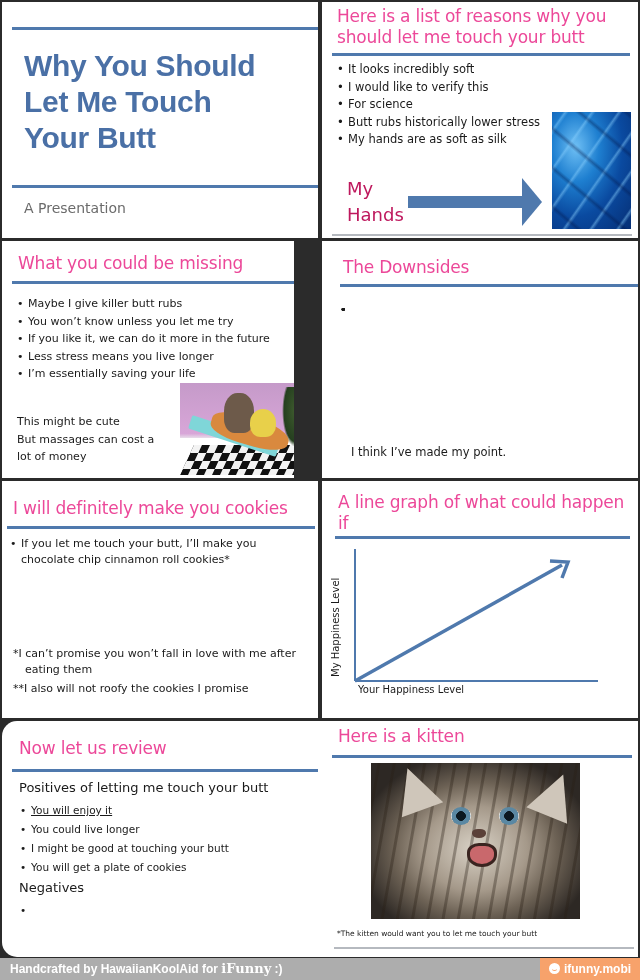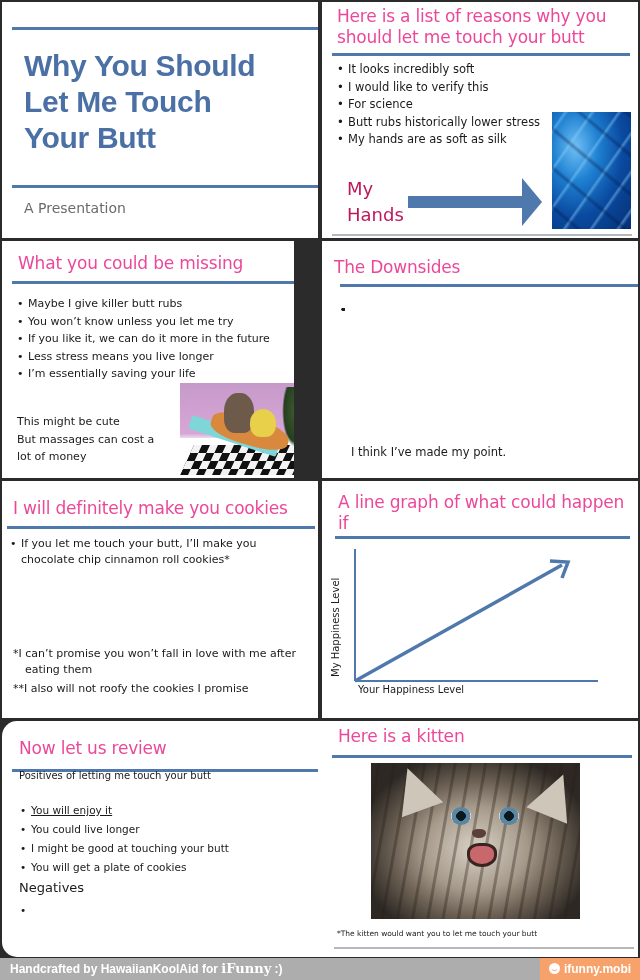--- a/index.html
+++ b/index.html
@@ -135,21 +135,21 @@
       <div class="floor"></div>
       <div class="plant"></div>
       <div class="table"></div>
       <div class="cat1"></div>
       <div class="cat2"></div>
       <div class="towel"></div>
     </div>
   </div>
 
   <div class="slide s4">
-    <div class="title" style="left:12px; top:16px;">The Downsides</div>
+    <div class="title" style="left:21px; top:16px;">The Downsides</div>
     <div class="rule" style="left:18px; top:43px; width:298px;"></div>
     <ul class="bul body" style="left:16px; top:57px;">
       <li style="line-height:23.7px;"></li>
       <li style="line-height:23.7px;"></li>
       <li style="line-height:23.7px;"></li>
       <li style="line-height:23.7px;"></li>
       <li style="line-height:23.7px;"></li>
       <li style="line-height:23.7px;"></li>
     </ul>
     <div class="body" style="left:29px; top:204px; font-size:11.5px;">I think I’ve made my point.</div>
@@ -178,21 +178,21 @@
       <line x1="33" y1="200" x2="240" y2="84" stroke="#4f79ad" stroke-width="3.5"></line>
       <polyline points="228,80 246,81 240,97" fill="none" stroke="#4f79ad" stroke-width="3.5" stroke-linejoin="miter"></polyline>
     </svg>
     <div class="ylab">My Happiness Level</div>
     <div class="xlab">Your Happiness Level</div>
   </div>
 
   <div class="slide s7">
     <div class="title" style="left:17px; top:17px;">Now let us review</div>
     <div class="rule" style="left:10px; top:48px; width:306px;"></div>
-    <div class="body" style="left:17px; top:49px; font-size:10px;">Positives of letting me touch your butt</div>
+    <div class="body" style="left:17px; top:59px; font-size:13px;">Positives of letting me touch your butt</div>
     <ul class="bul body" style="left:16px; top:80px; font-size:10.5px;">
       <li style="line-height:19px;text-decoration:underline;">You will enjoy it</li>
       <li style="line-height:19px;">You could live longer</li>
       <li style="line-height:19px;">I might be good at touching your butt</li>
       <li style="line-height:19px;">You will get a plate of cookies</li>
     </ul>
     <div class="body" style="left:17px; top:159px; font-size:13px;">Negatives</div>
     <ul class="bul body" style="left:16px; top:180px; font-size:10.5px;">
       <li style="line-height:18px;"></li>
     </ul>

